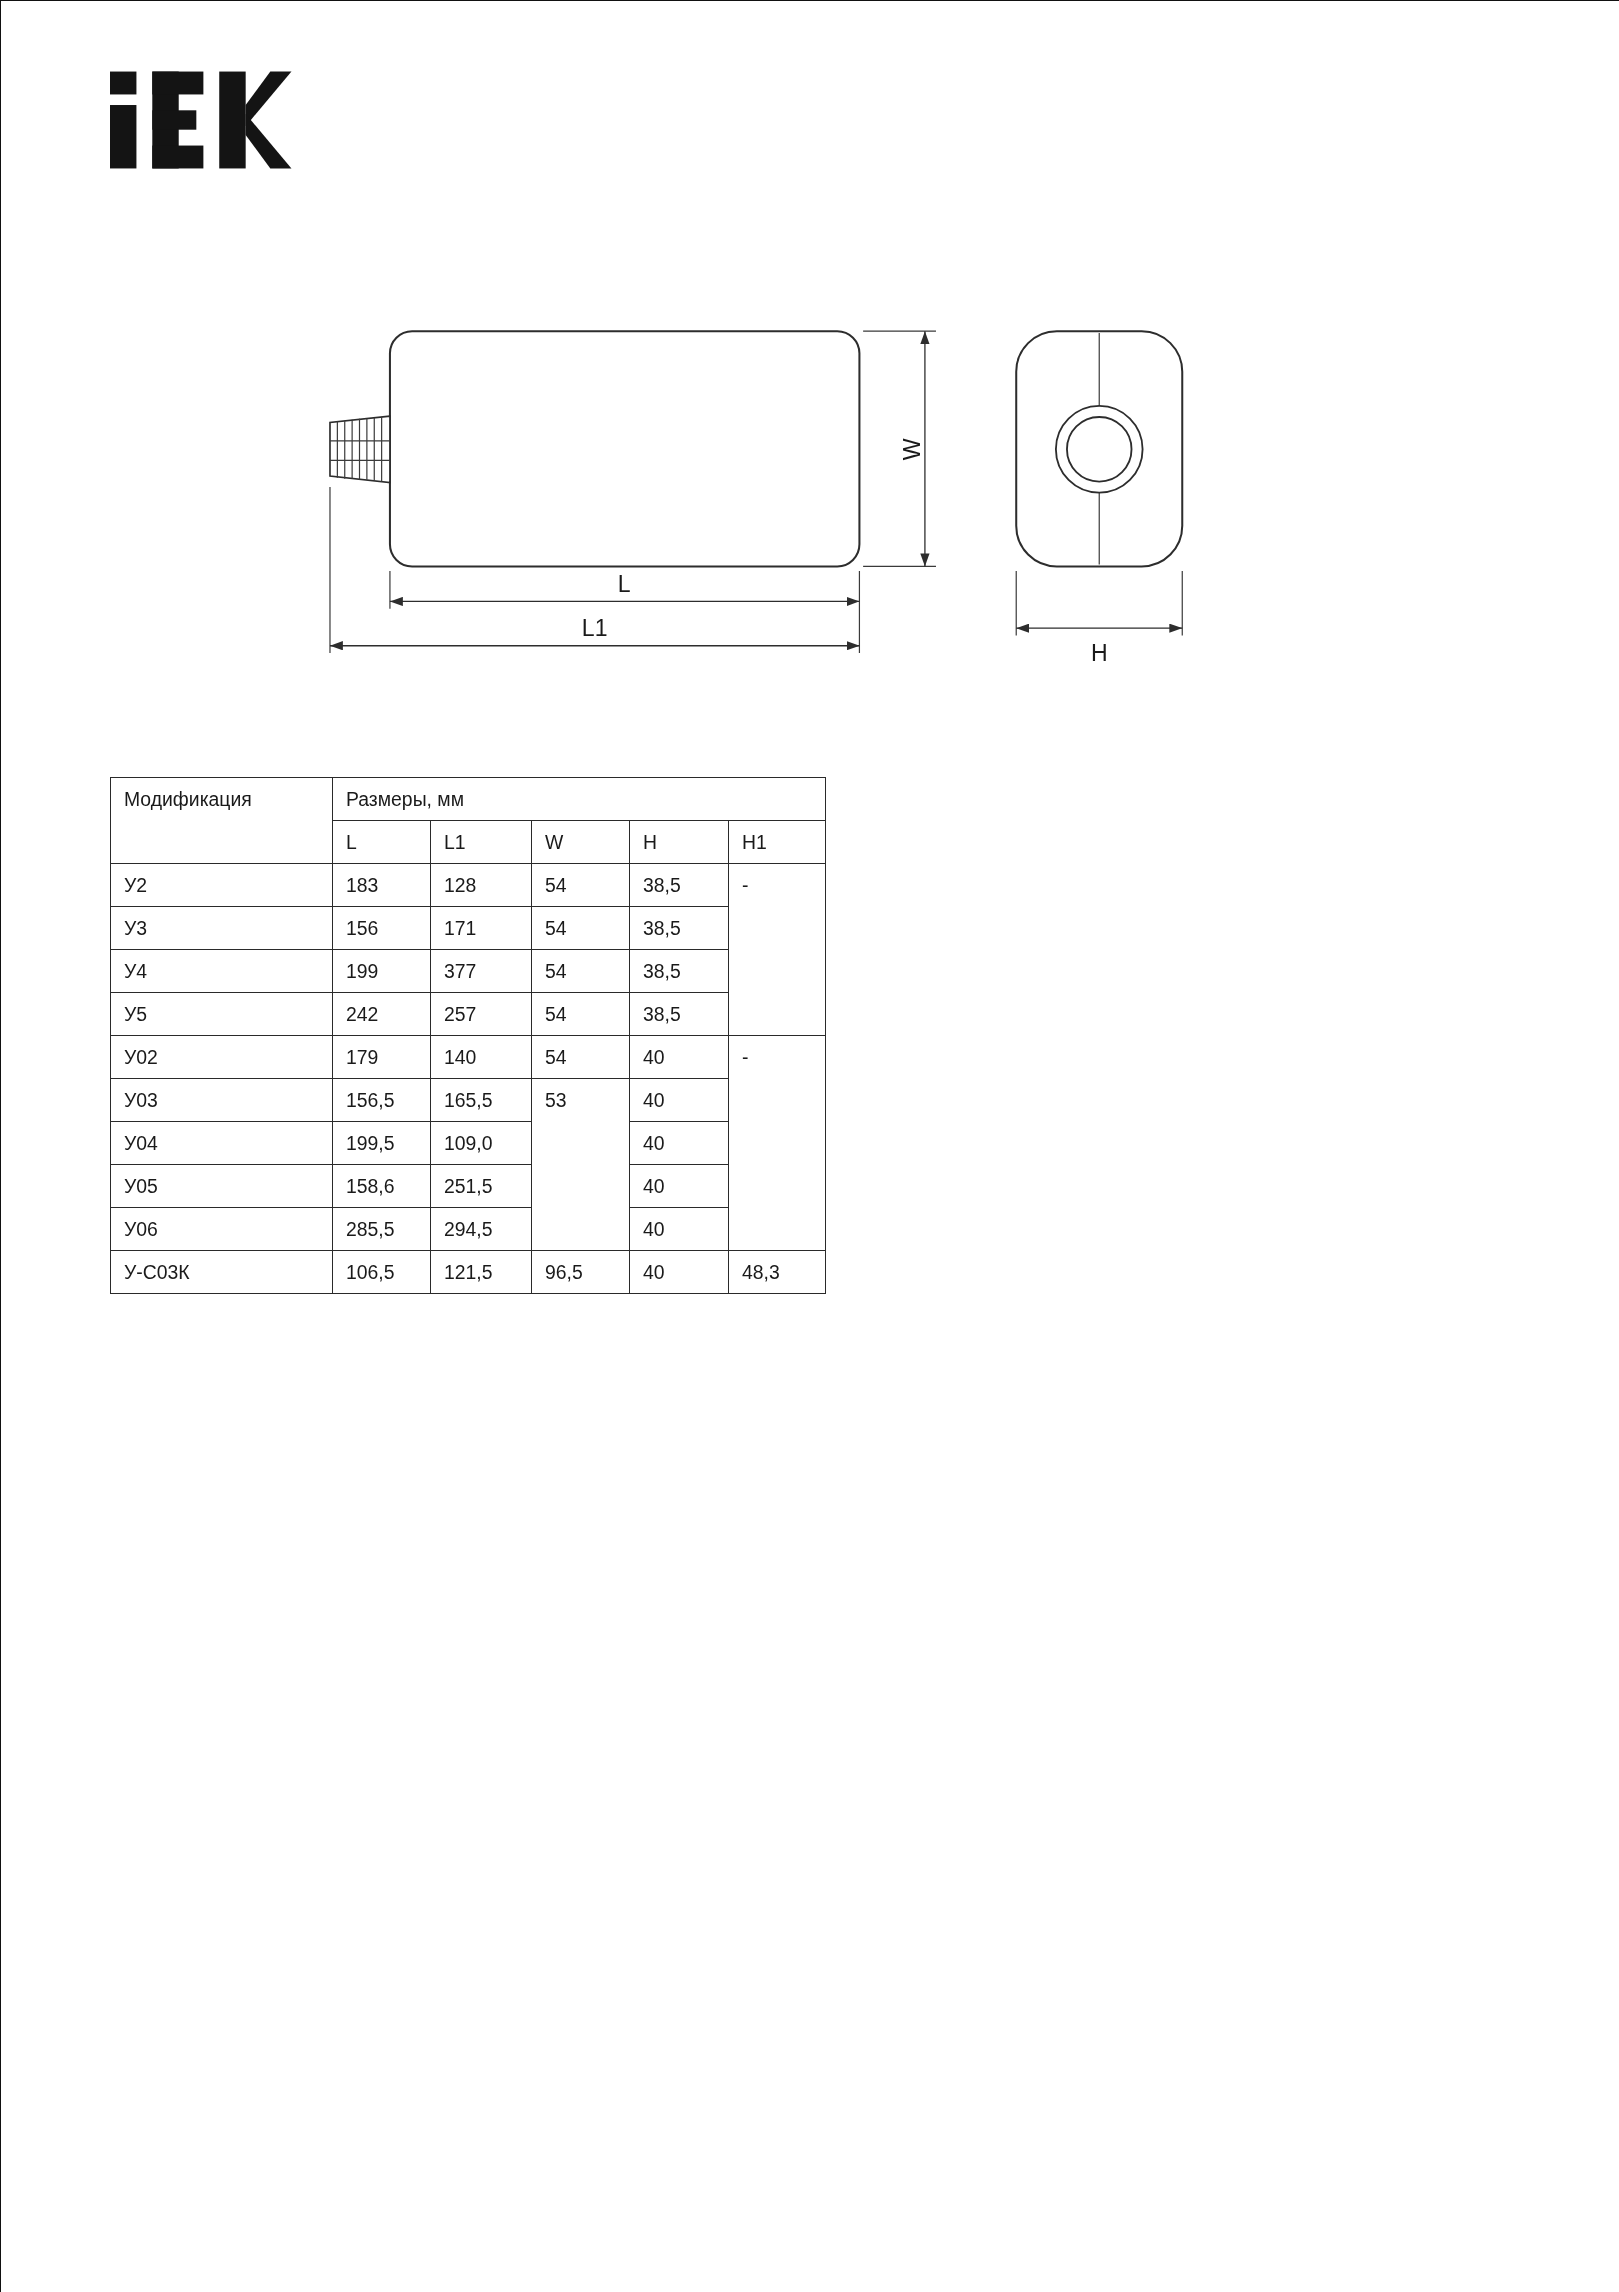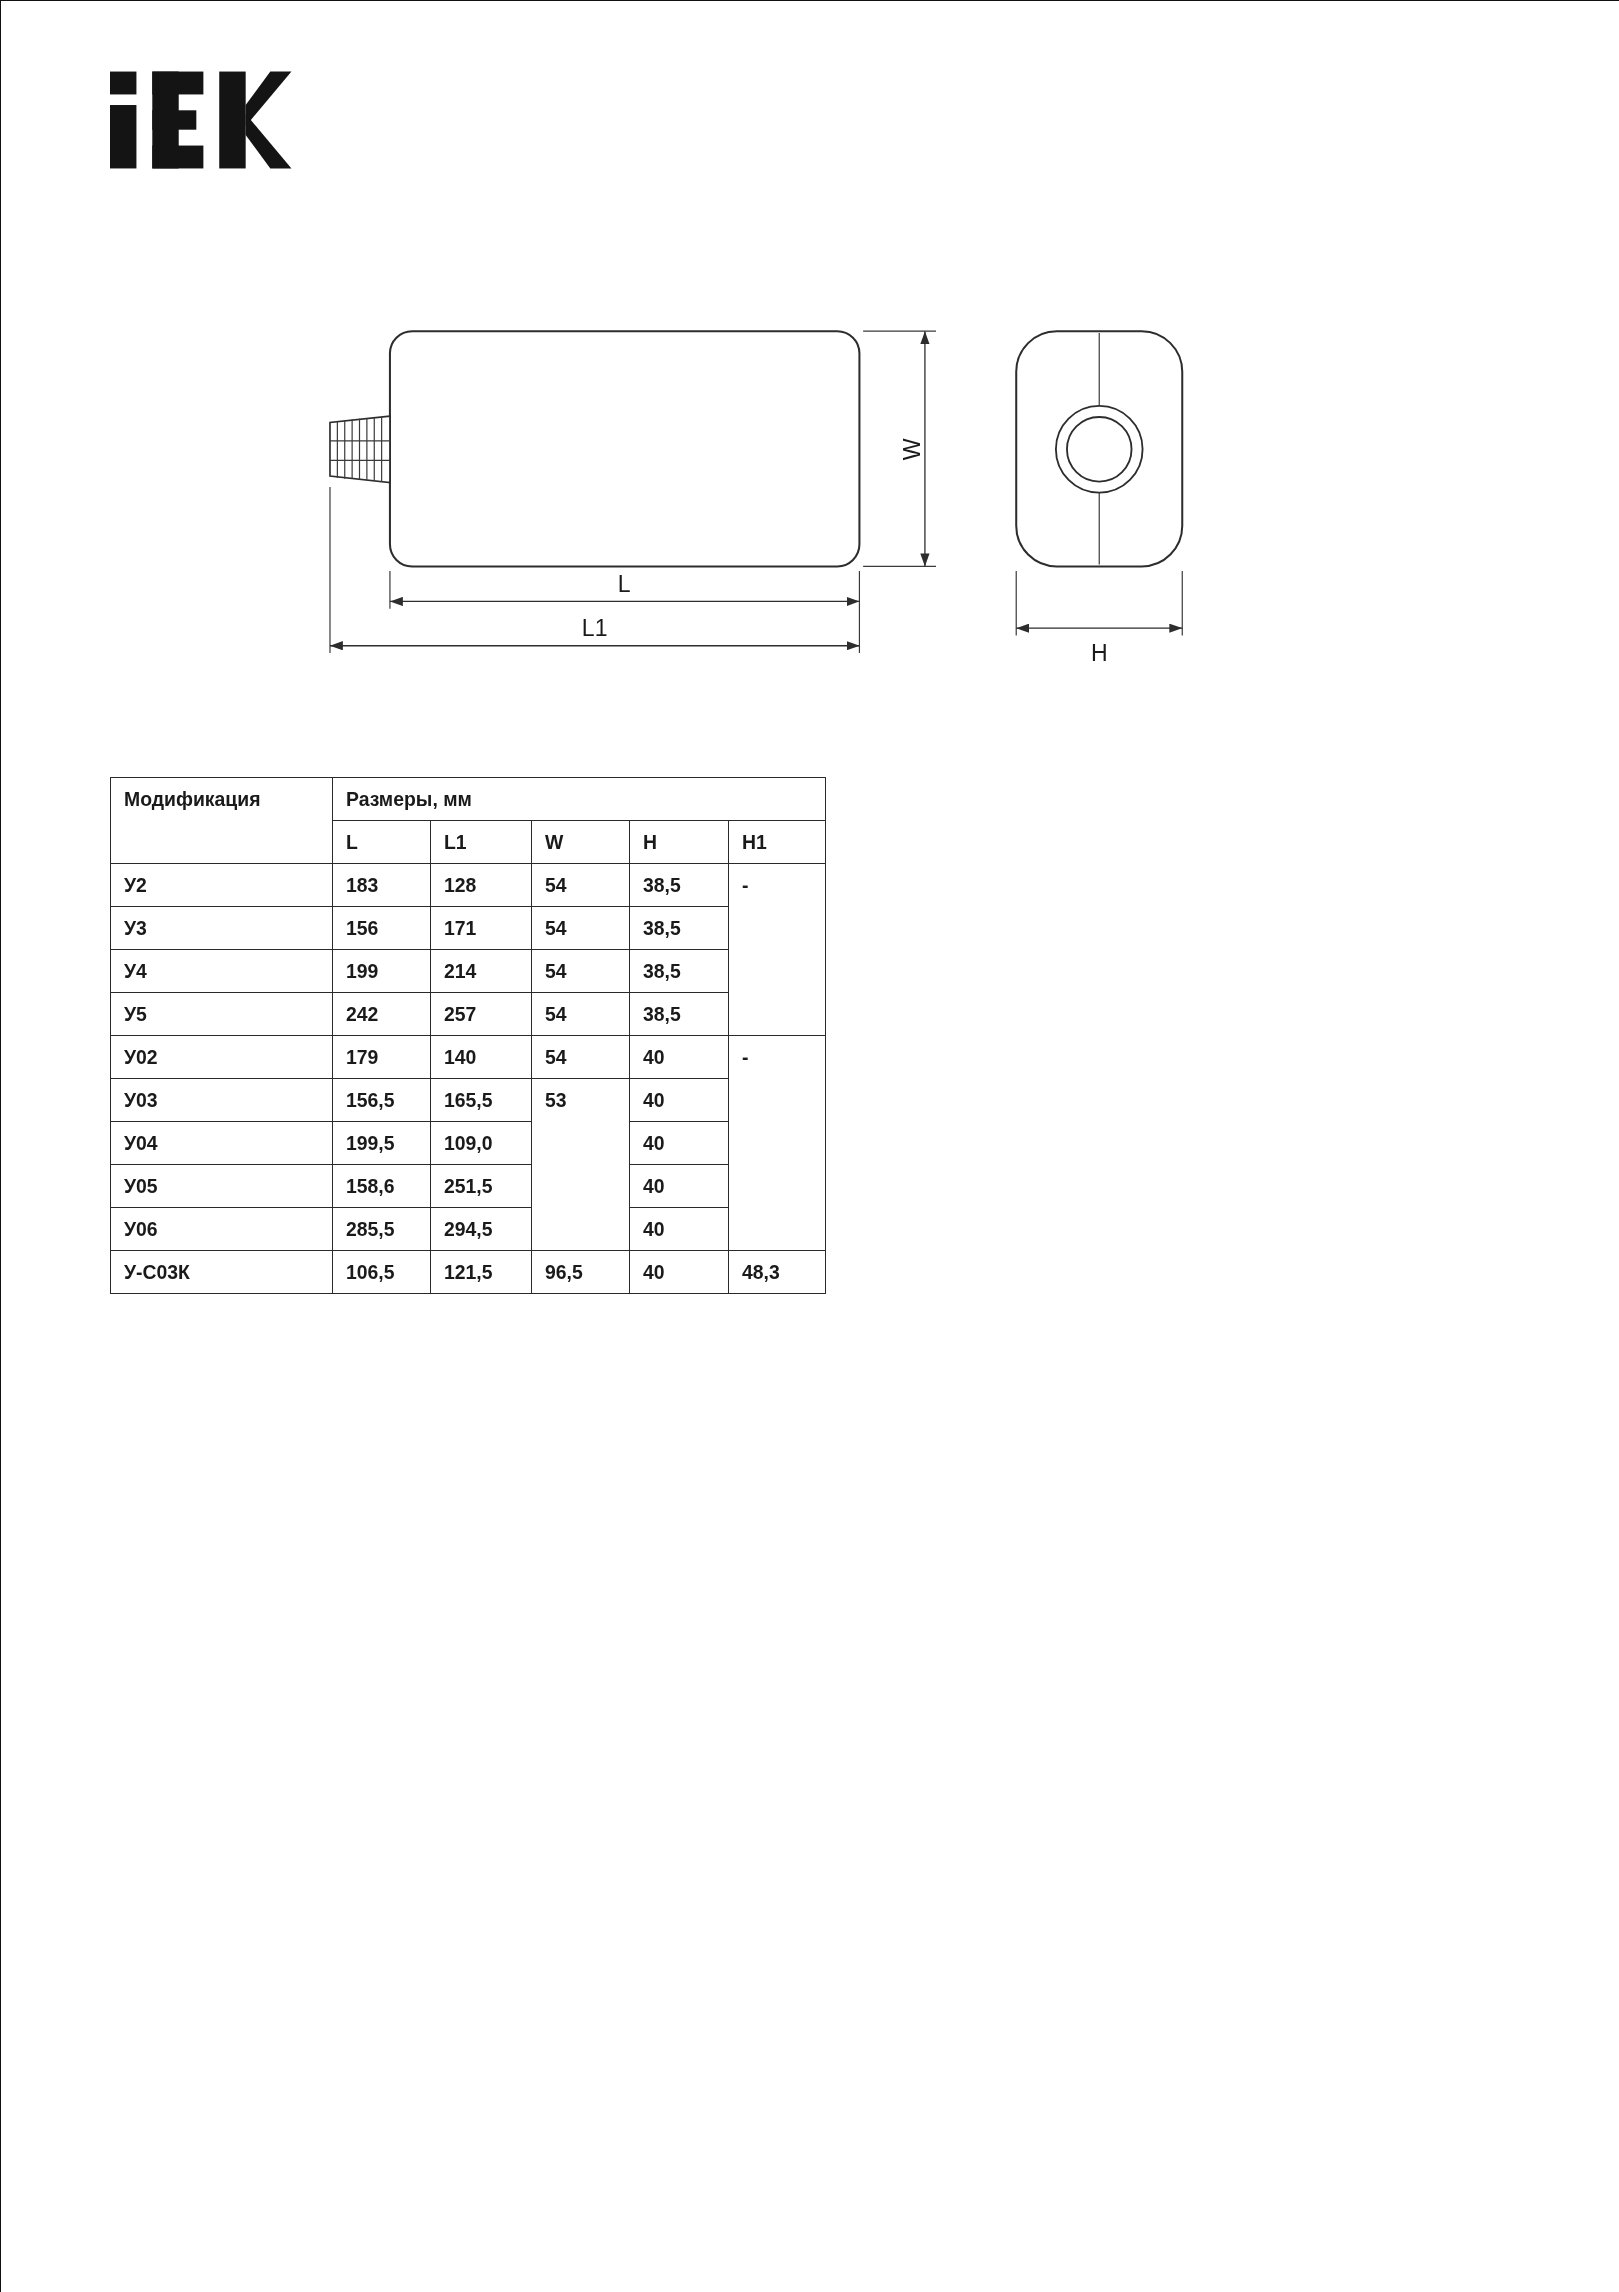--- a/index.html
+++ b/index.html
@@ -24,21 +24,20 @@
   .dim     { fill:none; stroke:#2d2d2d; stroke-width:1.4; }
   .dimlabel{ font-family:"Liberation Sans","DejaVu Sans",sans-serif; font-size:25px; fill:#1a1a1a; }
 
   
   .dim-table {
     position:absolute; left:109px; top:776px;
     border-collapse:collapse;
     table-layout:fixed;
     font-size:19.4px;
     color:#1a1a1a;
-    font-weight:bold;
   }
   .dim-table td {
     border:1.4px solid #2a2a2a;
     height:43px;
     padding:0 0 0 13px;
     vertical-align:middle;
     box-sizing:border-box;
     white-space:nowrap;
     background:#ffffff;
   }
@@ -153,21 +152,21 @@
       <tr>
         <td>У3</td>
         <td>156</td>
         <td>171</td>
         <td>54</td>
         <td>38,5</td>
       </tr>
       <tr>
         <td>У4</td>
         <td>199</td>
-        <td>214</td>
+        <td>377</td>
         <td>54</td>
         <td>38,5</td>
       </tr>
       <tr>
         <td>У5</td>
         <td>242</td>
         <td>257</td>
         <td>54</td>
         <td>38,5</td>
       </tr>

